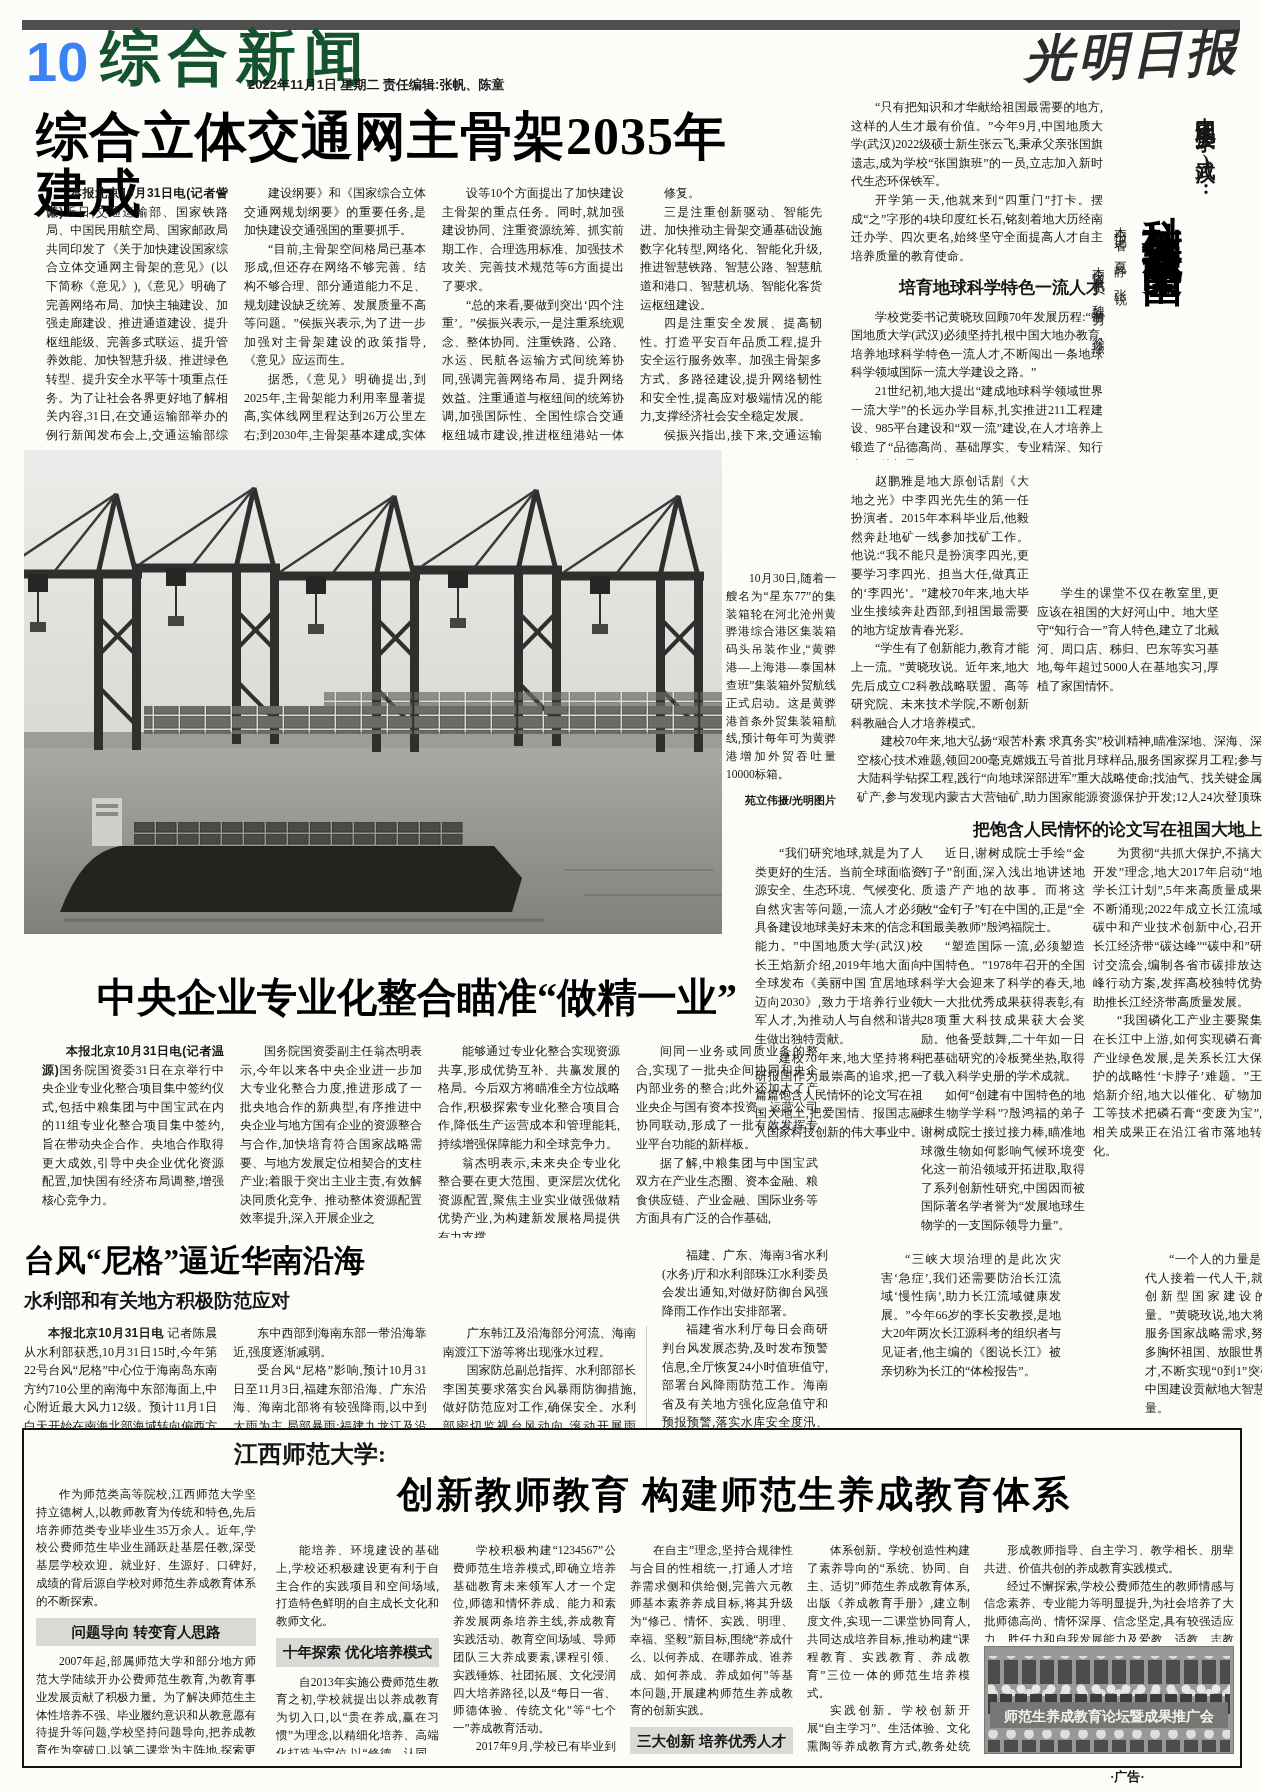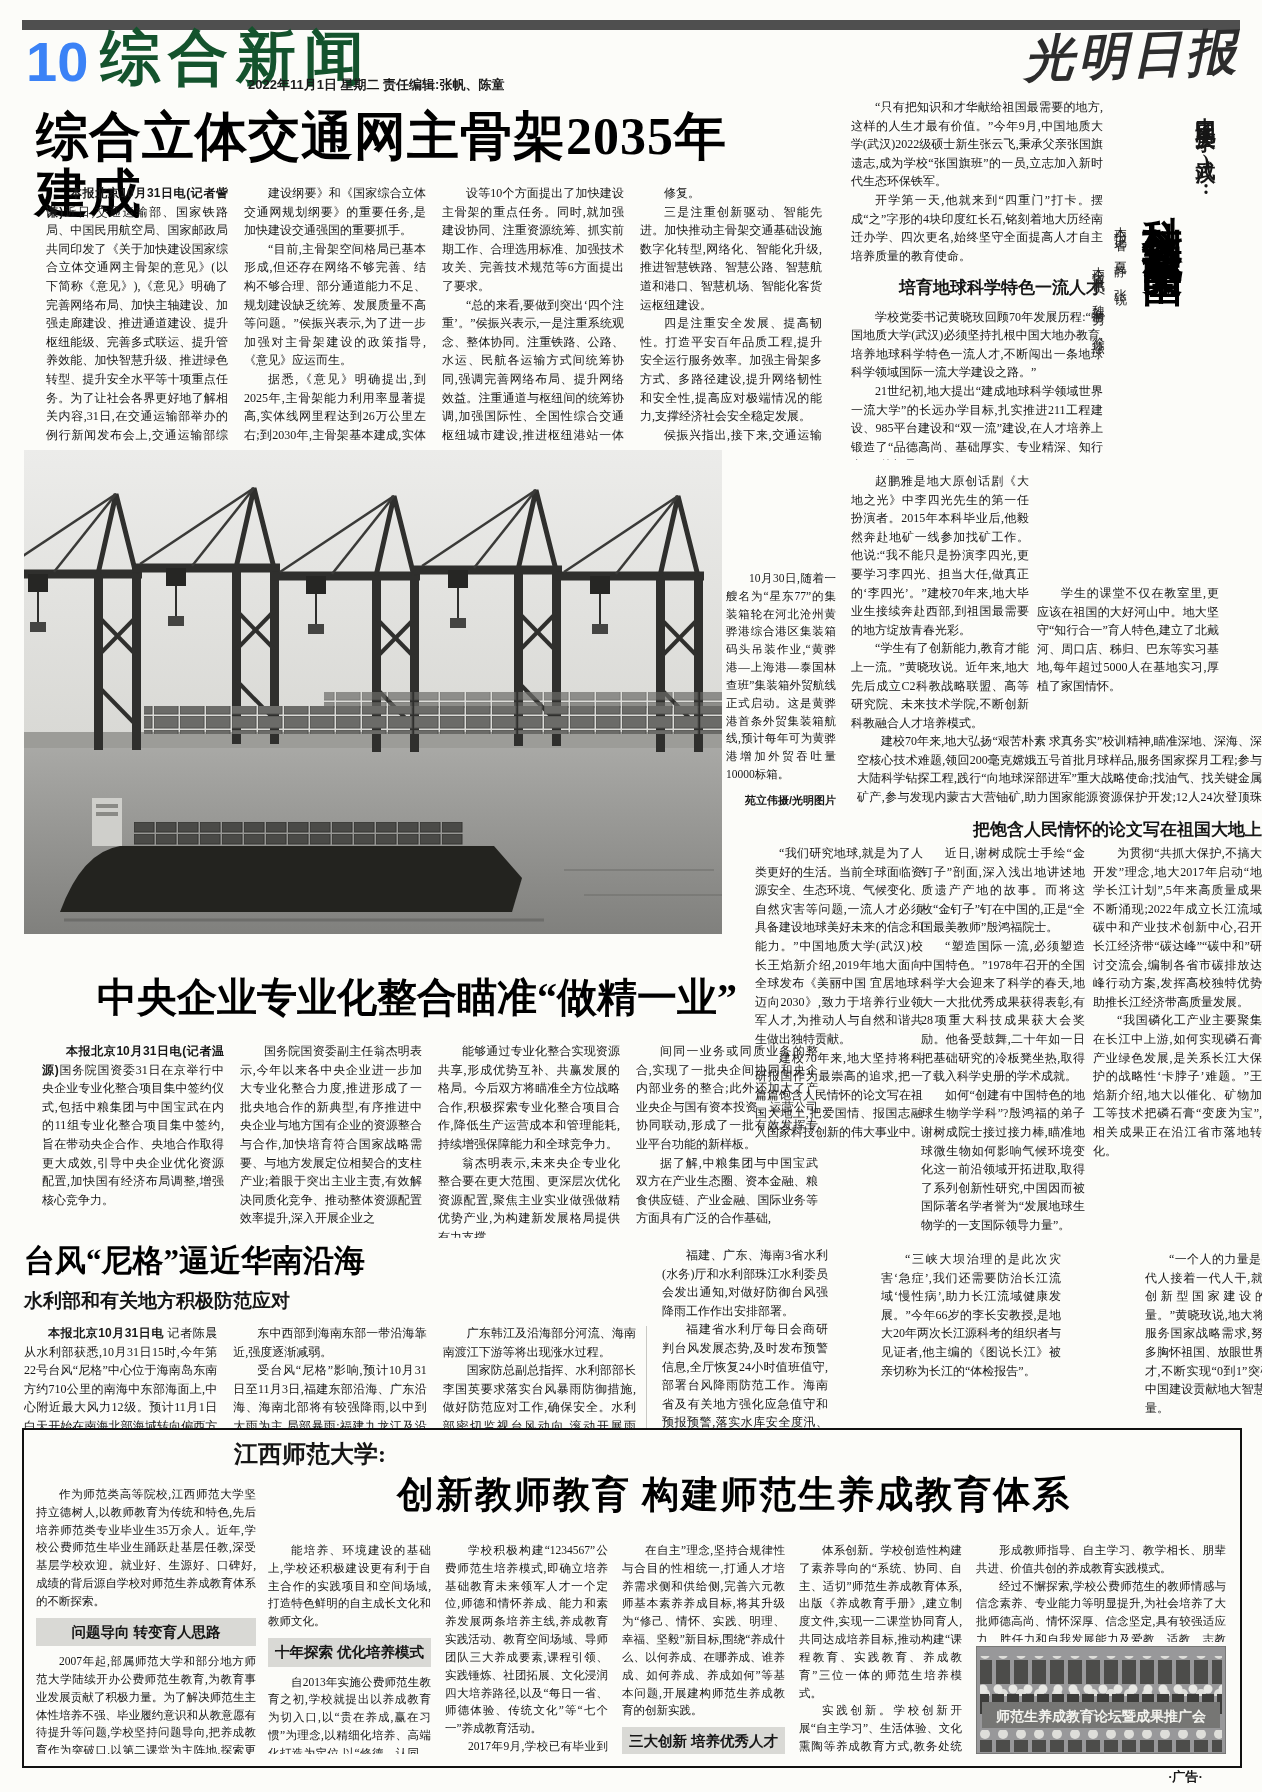--- a/index.html
+++ b/index.html
@@ -35,21 +35,21 @@
   .vert{writing-mode:vertical-rl;text-orientation:upright;}
   .geo-kicker{left:448px;top:6px;height:300px;font-size:20px;font-weight:700;letter-spacing:3px;}
   .geo-head{left:390px;top:88px;height:480px;font-size:40px;font-weight:900;letter-spacing:6px;color:#000;}
   .geo-byline{font-size:13px;letter-spacing:4px;color:#222;}
   
   .adbox{left:22px;top:1428px;width:1216px;height:336px;border:2px solid #111;background:#fcfcf9;}
   .ad-school{left:210px;top:8px;font-size:24px;font-weight:900;}
   .ad-head{left:210px;top:40px;width:1000px;text-align:center;font-size:37px;font-weight:900;letter-spacing:2px;color:#000;}
   .ad-subhead{background:#d9d9d5;font-weight:700;text-align:center;padding:3px 0;margin:7px 0;font-size:14.5px;
               font-family:"Liberation Sans",sans-serif;text-indent:0;}
-  .marker{left:1168px;top:1768px;font-size:13px;font-weight:700;}
+  .marker{left:1110px;top:1768px;font-size:13px;font-weight:700;}
   .vrule{width:1px;background:#c9c9c5;}
 </style>
 </head>
 <body>
 
 <div class="page">
 
   <div class="abs topbar"></div>
   <div class="abs pagenum">10</div>
   <div class="abs sectionname">综合新闻</div>
@@ -238,21 +238,21 @@
     <div class="tcol sm abs" style="left:12px;top:56px;width:220px;height:268px;">
       <div>
           <p class="para">作为师范类高等院校,江西师范大学坚持立德树人,以教师教育为传统和特色,先后培养师范类专业毕业生35万余人。近年,学校公费师范生毕业生踊跃赴基层任教,深受基层学校欢迎。就业好、生源好、口碑好,成绩的背后源自学校对师范生养成教育体系的不断探索。</p>
         </div>
       <div class="ad-subhead">问题导向  转变育人思路</div>
       <div>
           <p class="para">2007年起,部属师范大学和部分地方师范大学陆续开办公费师范生教育,为教育事业发展贡献了积极力量。为了解决师范生主体性培养不强、毕业履约意识和从教意愿有待提升等问题,学校坚持问题导向,把养成教育作为突破口,以第二课堂为主阵地,探索更具针对性和实效性的培养新路。在优化教师技</p>
         </div>
     </div>
 
-    <div class="abs flexrow" style="left:244px;top:112px;width:958px;height:212px;gap:14px;">
+    <div class="abs flexrow" style="left:252px;top:112px;width:958px;height:212px;gap:14px;">
       <div class="tcol sm" style="flex:1;">
         <div>
             <p class="para">能培养、环境建设的基础上,学校还积极建设更有利于自主合作的实践项目和空间场域,打造特色鲜明的自主成长文化和教师文化。</p>
           </div>
         <div class="ad-subhead">十年探索  优化培养模式</div>
         <div>
             <p class="para">自2013年实施公费师范生教育之初,学校就提出以养成教育为切入口,以“贵在养成,赢在习惯”为理念,以精细化培养、高端化打造为定位,以“修德、认同、学习、自律、激情、坚毅”六元教师基本素养为目标任务,把养成教育融入人才培养全过程。</p>
           </div>
       </div>
       <div class="tcol sm" style="flex:1;">

